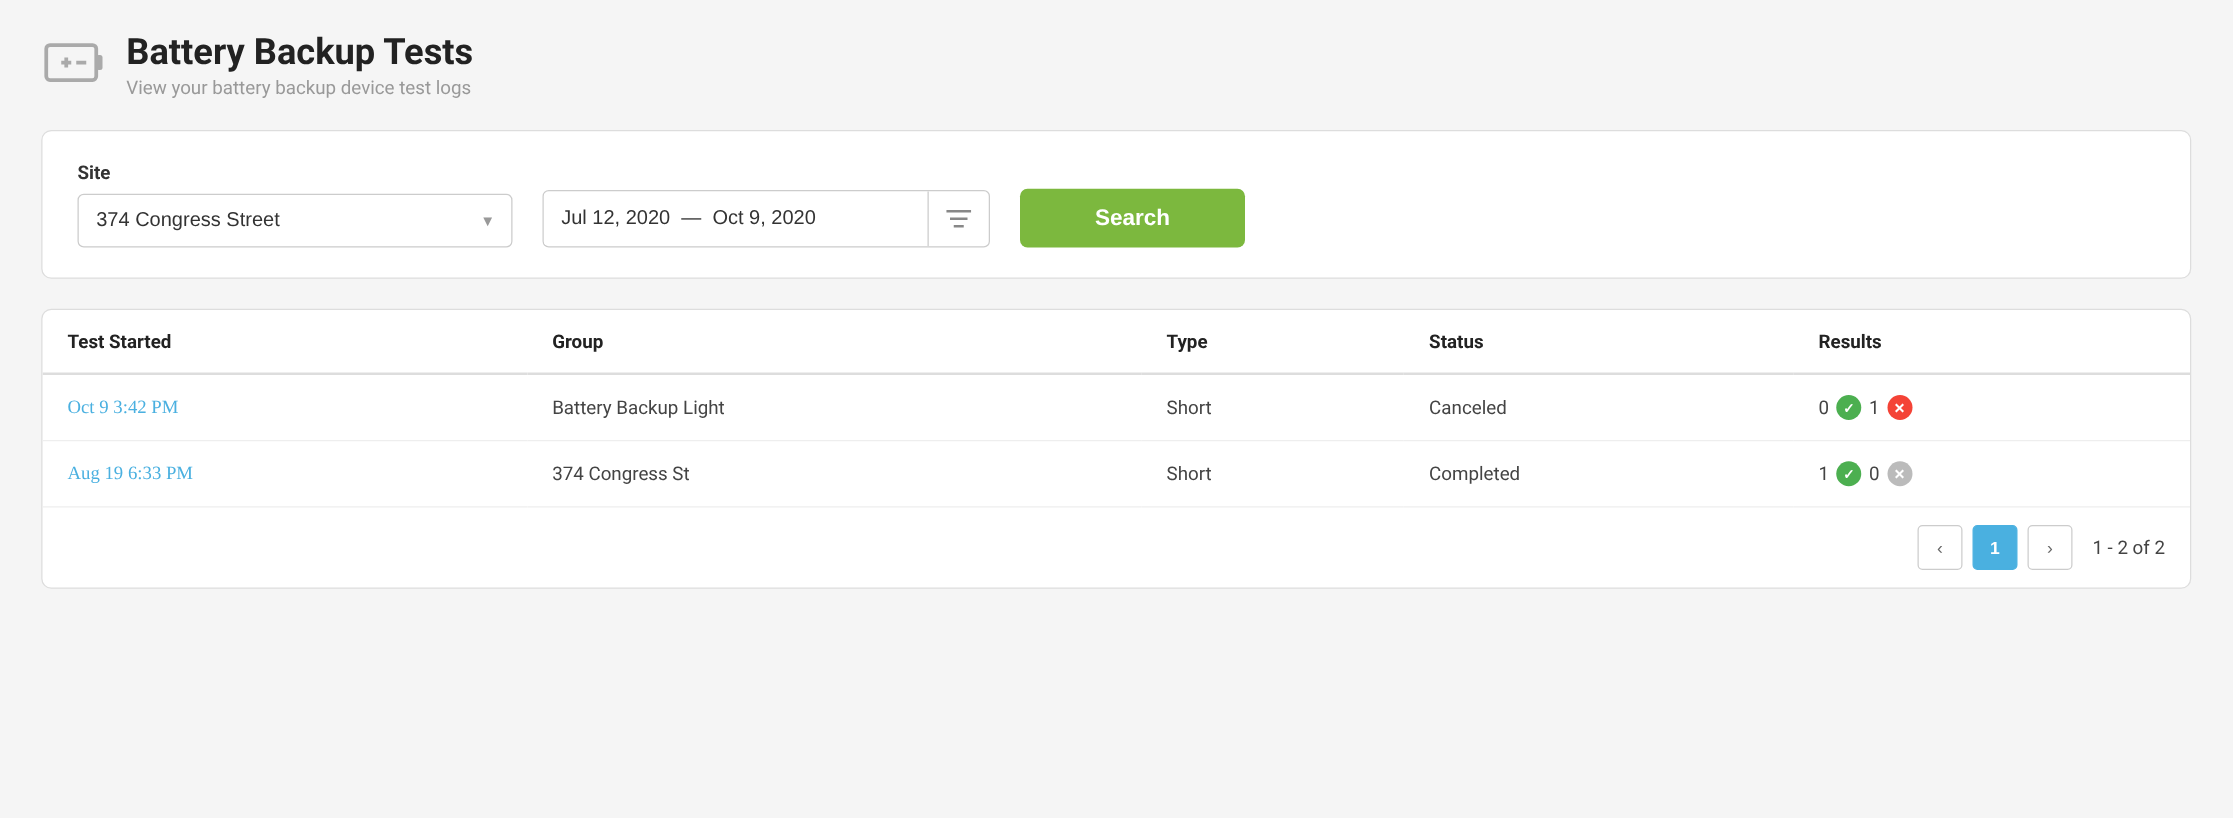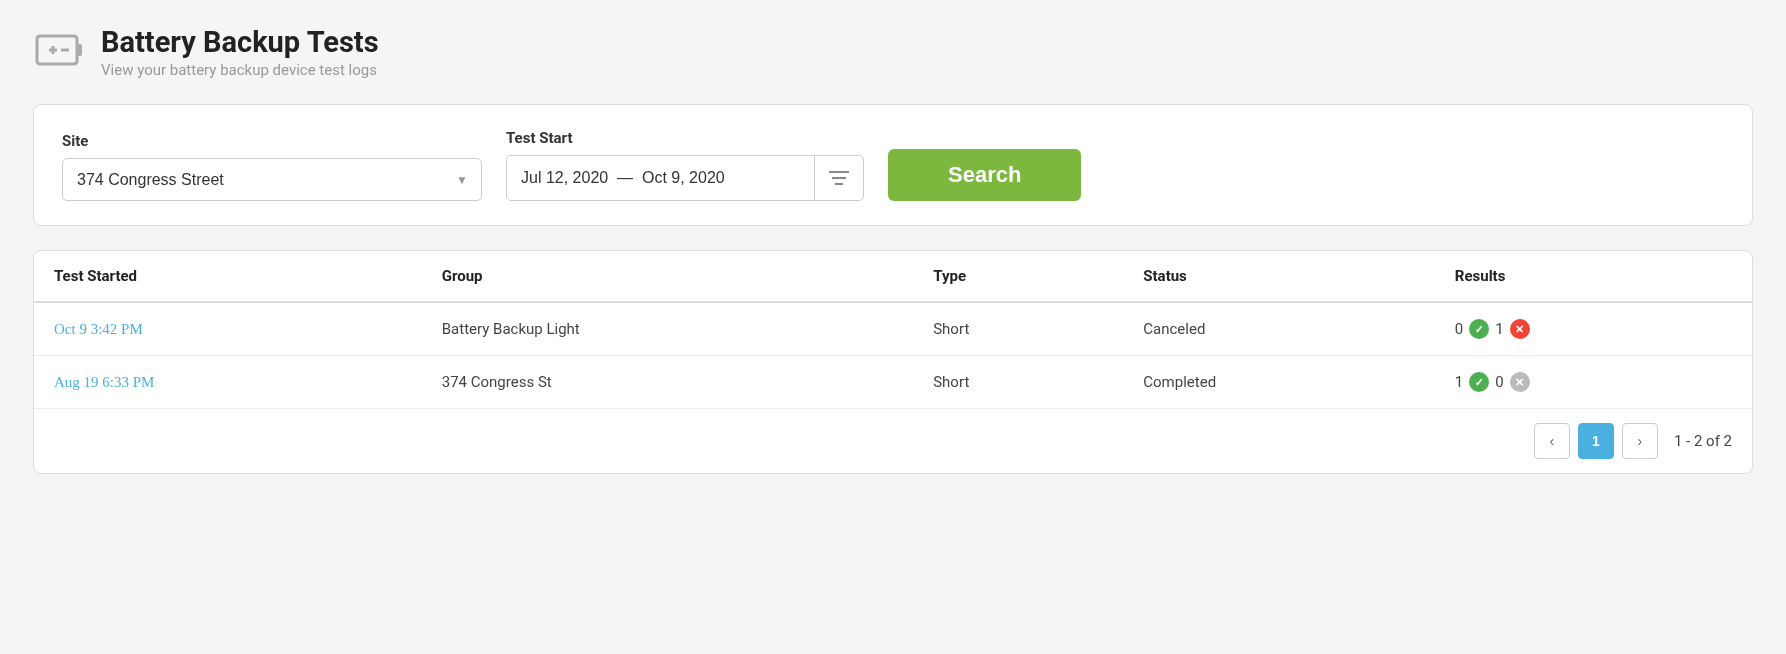--- a/index.html
+++ b/index.html
@@ -72,21 +72,21 @@
       flex-direction: column;
       gap: 8px;
     }
     .filter-group label {
       font-size: 15px;
       font-weight: 700;
       color: #333;
     }
     .site-select-wrapper {
       position: relative;
-      width: 420px;
+      width: 348px;
     }
     .site-select {
       width: 100%;
       appearance: none;
       -webkit-appearance: none;
       border: 1px solid #ccc;
       border-radius: 5px;
       padding: 12px 40px 12px 14px;
       font-size: 16px;
       color: #333;
@@ -134,21 +134,21 @@
       display: flex;
       align-items: center;
     }
 
     .search-btn {
       background: #7cb83e;
       color: white;
       border: none;
       border-radius: 6px;
       padding: 13px 60px;
-      font-size: 22px;
+      font-size: 18px;
       font-weight: 600;
       cursor: pointer;
       white-space: nowrap;
       align-self: flex-end;
       margin-bottom: 0;
     }
 
     
     .table-card {
       background: white;
@@ -298,21 +298,20 @@
       <label>Site</label>
       <div class="site-select-wrapper">
         <select class="site-select">
           <option>374 Congress Street</option>
         </select>
         <span class="select-arrow">▼</span>
       </div>
     </div>
 
     <div class="filter-group">
-      <label>Test Start</label>
       <div class="date-range-wrapper">
         <input class="date-range-input" type="text" value="Jul 12, 2020  —  Oct 9, 2020" readonly="" style="">
         <div class="date-range-divider"></div>
         <div class="date-filter-icon">
           <svg width="20" height="16" viewBox="0 0 20 16" fill="none">
             <line x1="0" y1="2" x2="20" y2="2" stroke="#888" stroke-width="2"></line>
             <line x1="3" y1="8" x2="17" y2="8" stroke="#888" stroke-width="2"></line>
             <line x1="6" y1="14" x2="14" y2="14" stroke="#888" stroke-width="2"></line>
           </svg>
         </div>

